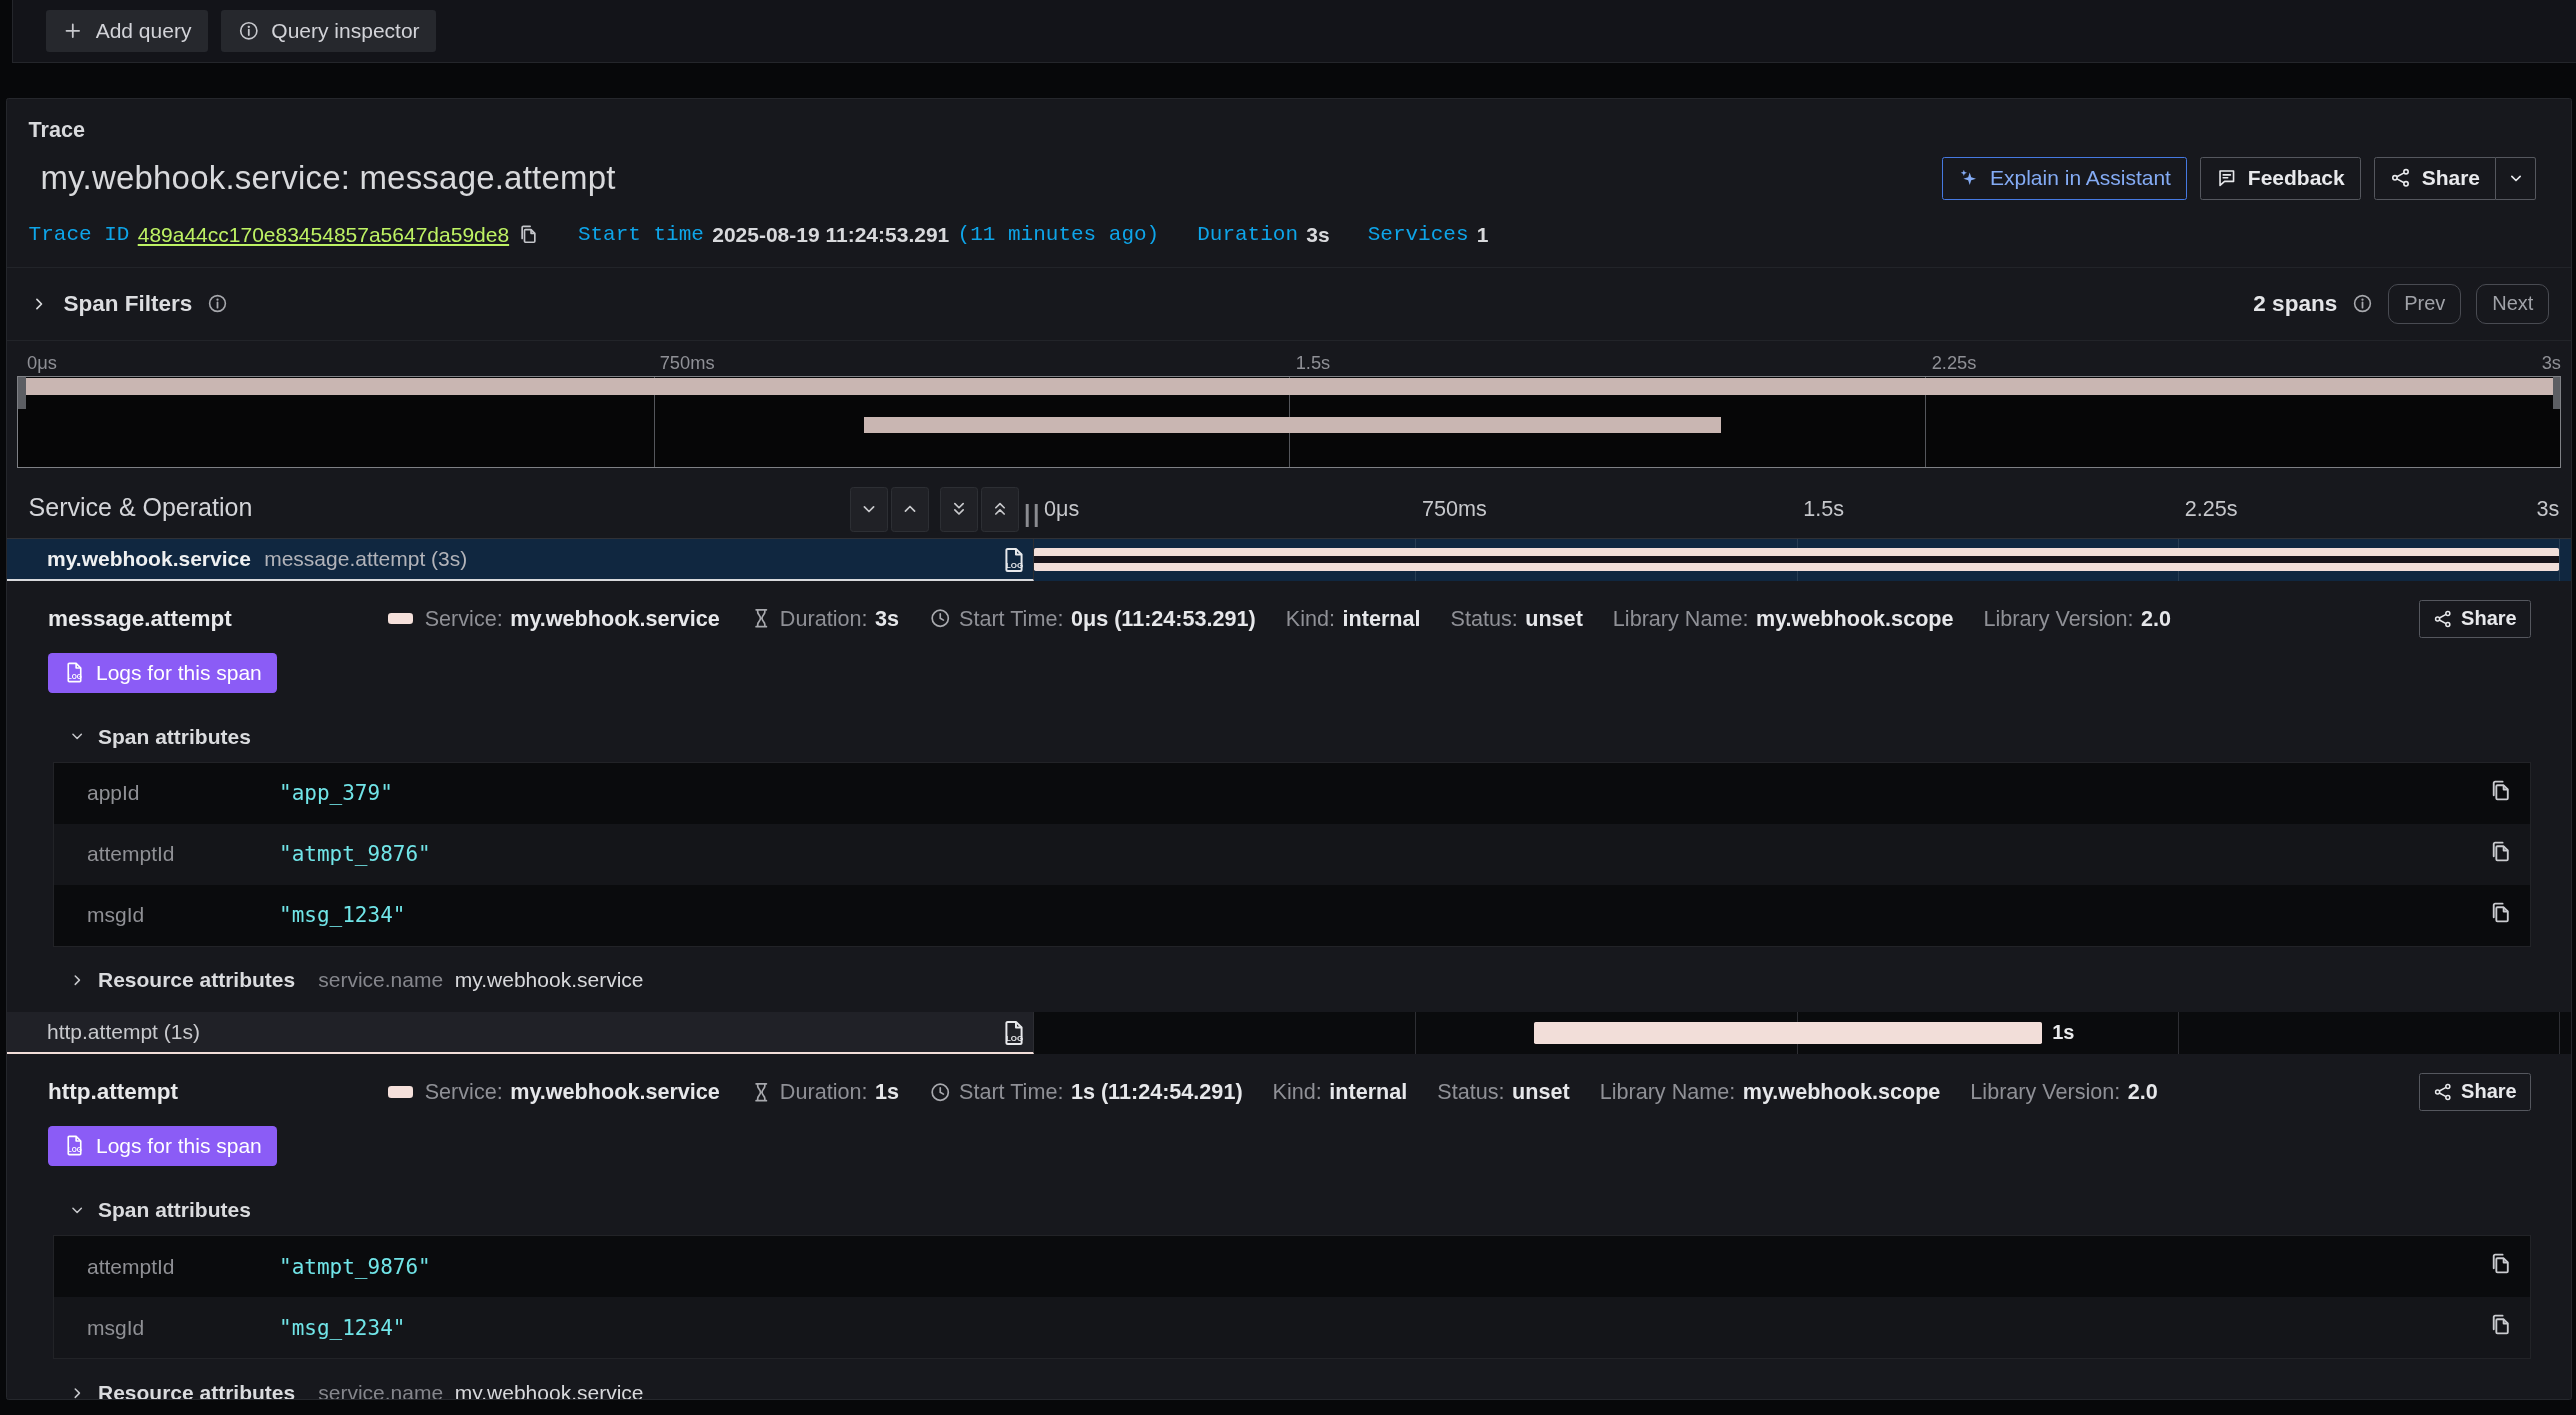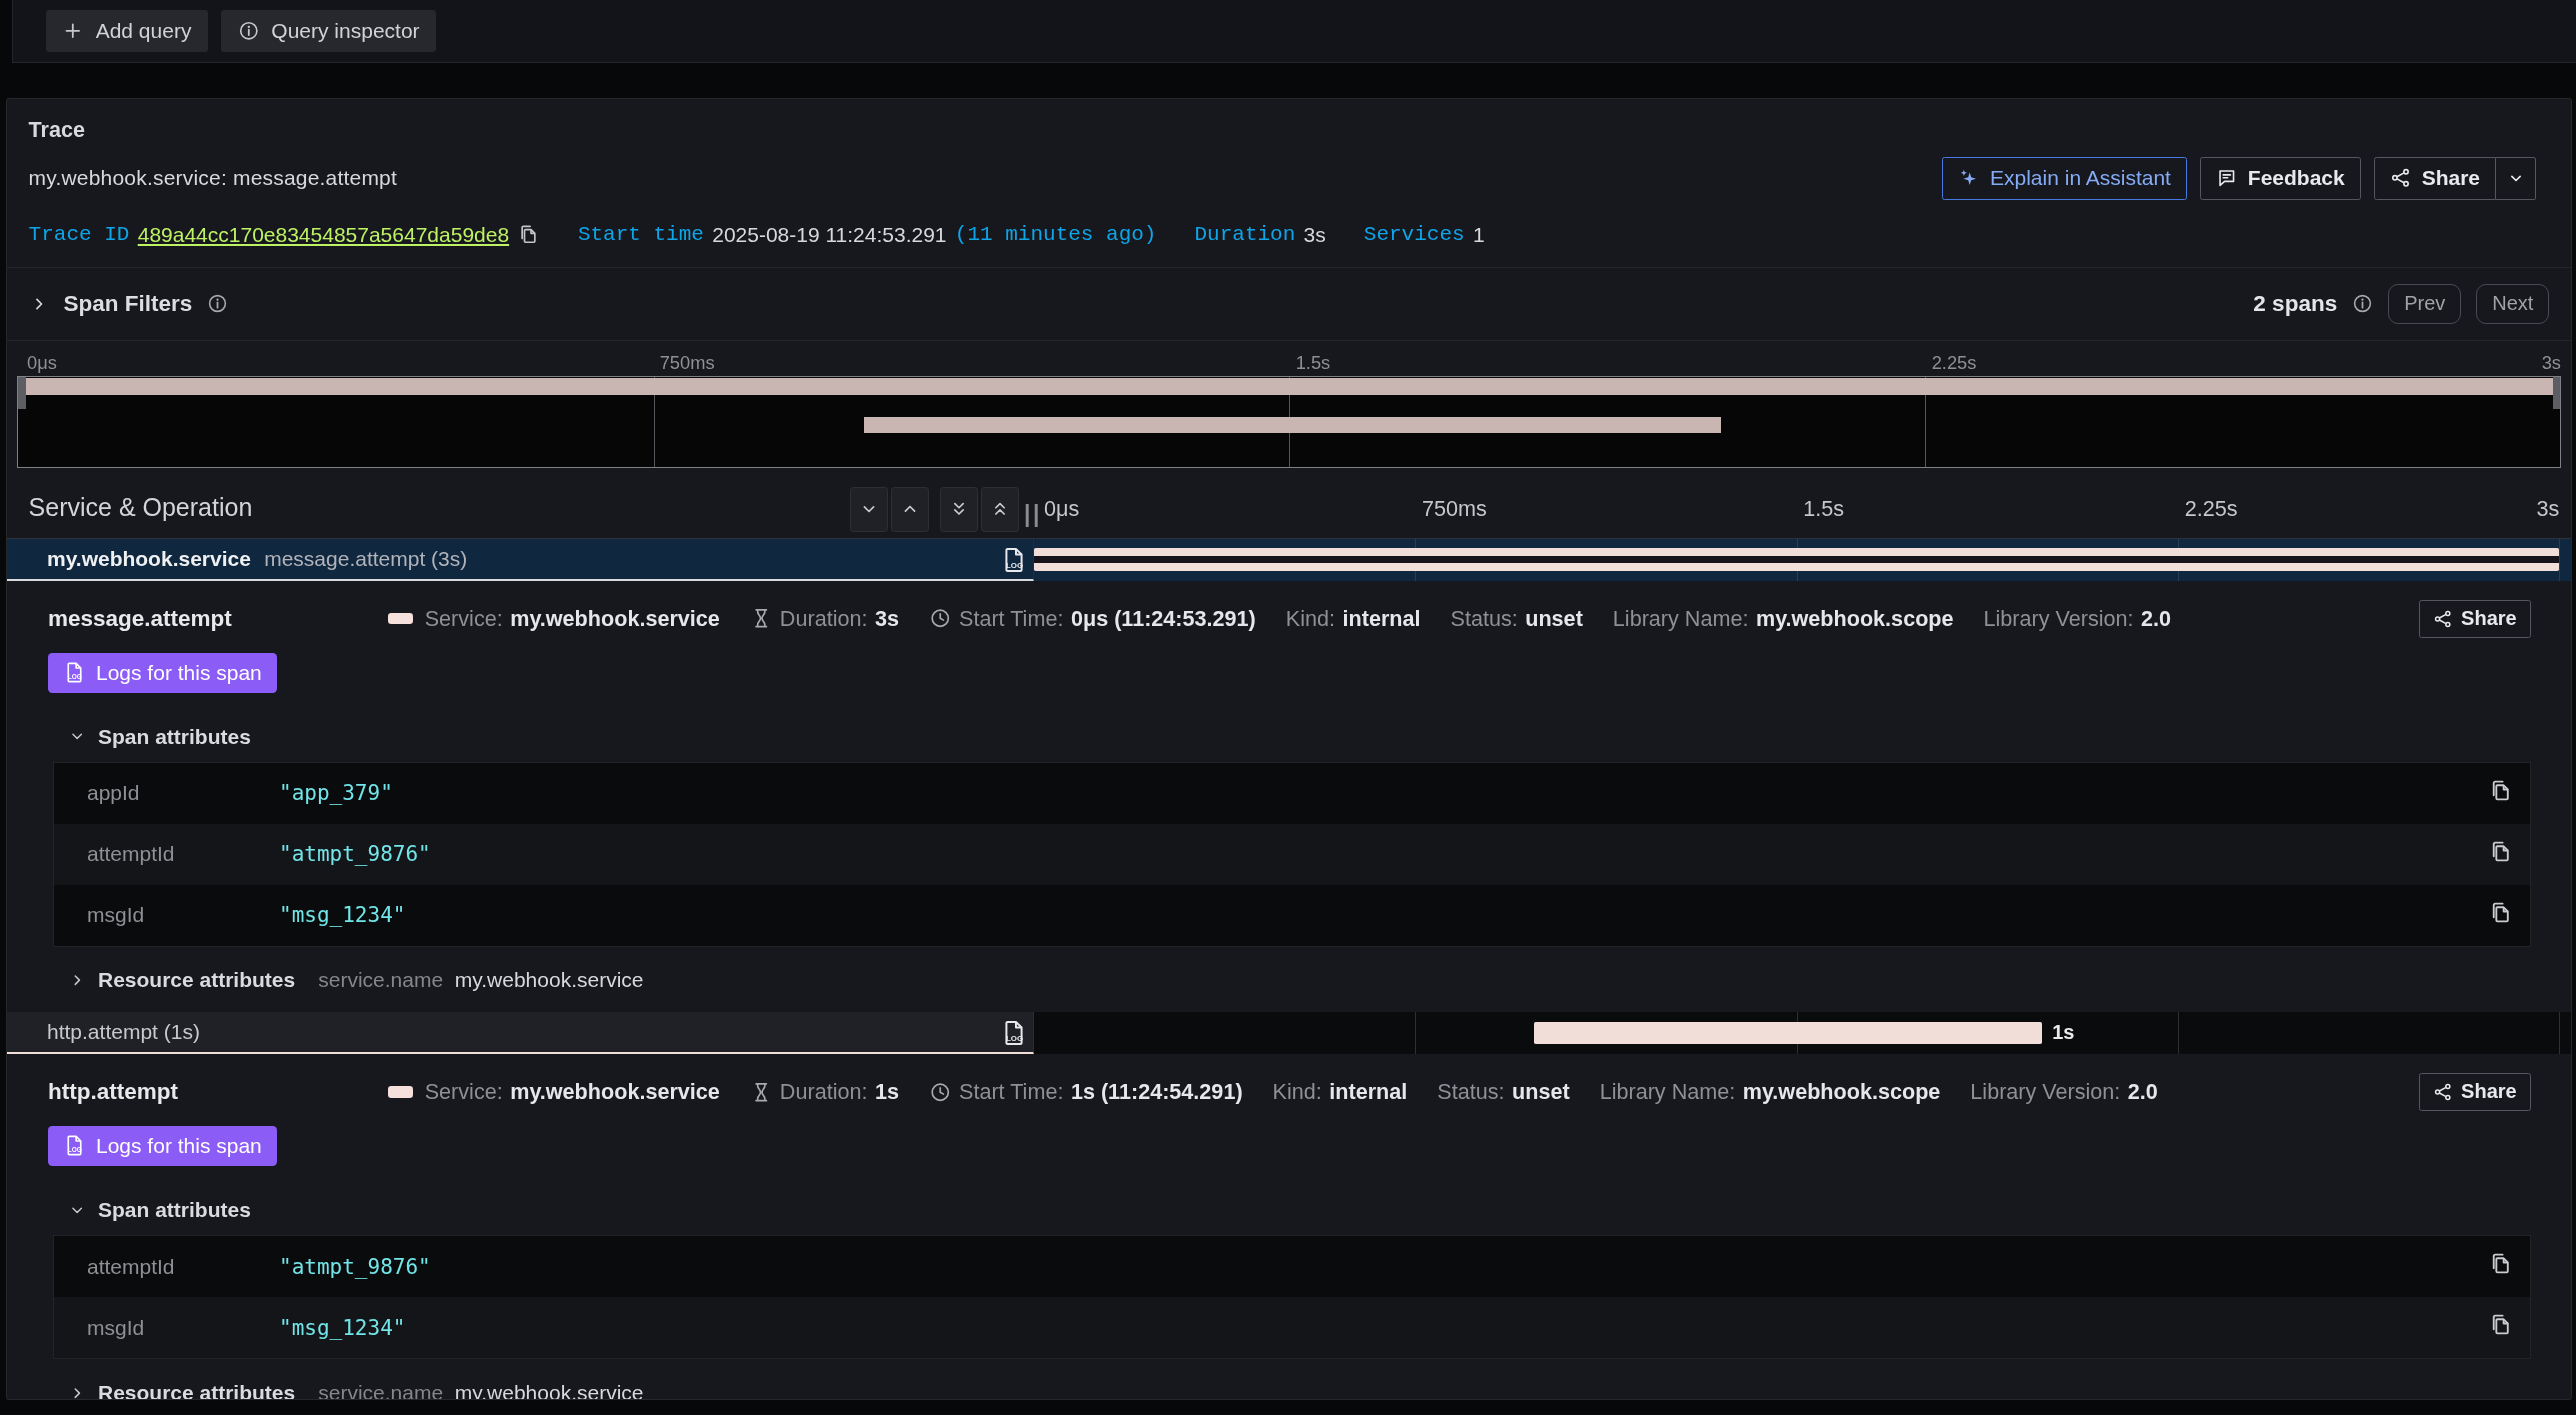--- a/index.html
+++ b/index.html
@@ -14,36 +14,36 @@
   .tbtn { display:inline-flex; align-items:center; gap:11.7px; background:#26282d; border:none;
           color:#d2d3d8; font-size:21px; font-weight:500; padding:0 16.7px; height:42px; border-radius:3.3px; }
   .tbtn svg { color:#c6c7cc; }
 
   
   .trace-panel { position:absolute; left:6px; top:98px; width:2566px; height:1302px;
                  background:#17181d; border:0.8px solid #25272c; border-radius:2.5px; overflow:hidden; }
   .panel-title { padding:18.3px 21.6px 0; font-size:21.6px; font-weight:600; color:#d8d9dc; }
 
   .heading-row { display:flex; align-items:center; padding:13.3px 35px 0 21.6px; }
-  .heading-row h1 { font-size:21px; font-weight:500; color:#d8d9dc; letter-spacing:0.2px; }
+  .heading-row h1 { font-size:33px; font-weight:500; color:#d8d9dc; letter-spacing:0.2px;margin-left:12px; }
   .actions { margin-left:auto; display:flex; align-items:center; gap:13.3px; }
   .btn-outline-blue { display:inline-flex; align-items:center; gap:10px; border:0.8px solid #4679e2;
           color:#84abf4; background:transparent; font-size:21px; font-weight:500; padding:0 15px; height:43px; border-radius:2.5px; }
   .btn-outline { display:inline-flex; align-items:center; gap:10px; border:0.8px solid #55575e;
           color:#e8e9ec; background:transparent; font-size:21px; font-weight:700; padding:0 15px; height:43px; border-radius:2.5px; }
   .share-split { display:flex; }
   .share-split .share-main { border-radius:2.5px 0 0 2.5px; }
   .share-caret { width:40px; height:43px; border:0.8px solid #55575e; border-left:none; background:transparent;
                  color:#e8e9ec; display:flex; align-items:center; justify-content:center; border-radius:0 2.5px 2.5px 0; }
 
   .meta-row { display:flex; align-items:center; gap:38px; padding:23px 21.6px 20px; font-size:21px;
               border-bottom:0.8px solid #222429; }
   .mgroup { display:inline-flex; align-items:center; gap:8.3px; }
   .mlabel { color:#0ea5e9;font-family:Liberation Mono, monospace; }
-  .mvalue { color:#d8d9dc; font-weight:400; }
+  .mvalue { color:#d8d9dc; font-weight:700; }
   .trace-id-value { color:#bef264; font-weight:400; text-decoration:underline; }
   .icon-btn { background:transparent; border:none; color:#c4c5ca; padding:0; display:inline-flex; }
 
   .filters-row { display:flex; align-items:center; height:73px; padding:0 21.6px; border-bottom:0.8px solid #222429; font-size:22.5px; }
   .filters-left { display:flex; align-items:center; gap:15px; }
   .filters-label { font-weight:600; color:#dcdde0; }
   .info-ic { color:#a7a8ad; }
   .filters-right { margin-left:auto; display:flex; align-items:center; gap:15px; }
   .span-count { font-weight:700; color:#e4e5e8; }
   .btn-ghost { border:0.8px solid #494b52; color:#a0a2a8; background:transparent; font-size:20px; font-weight:500;

